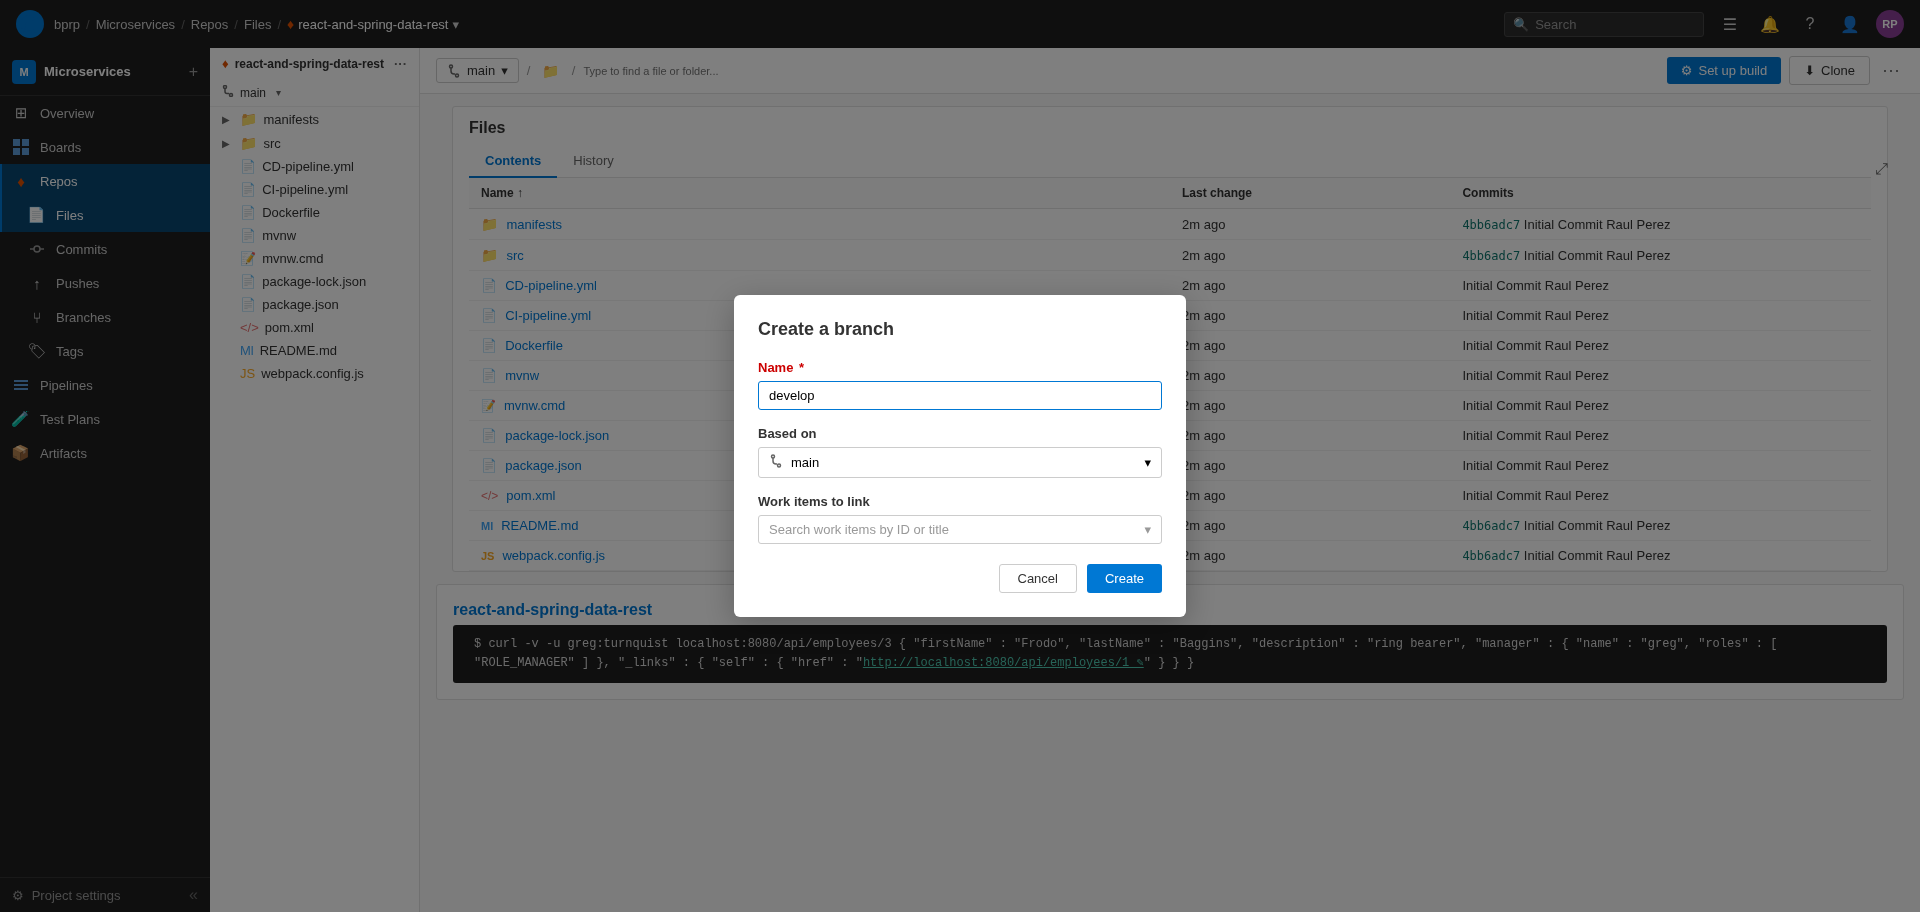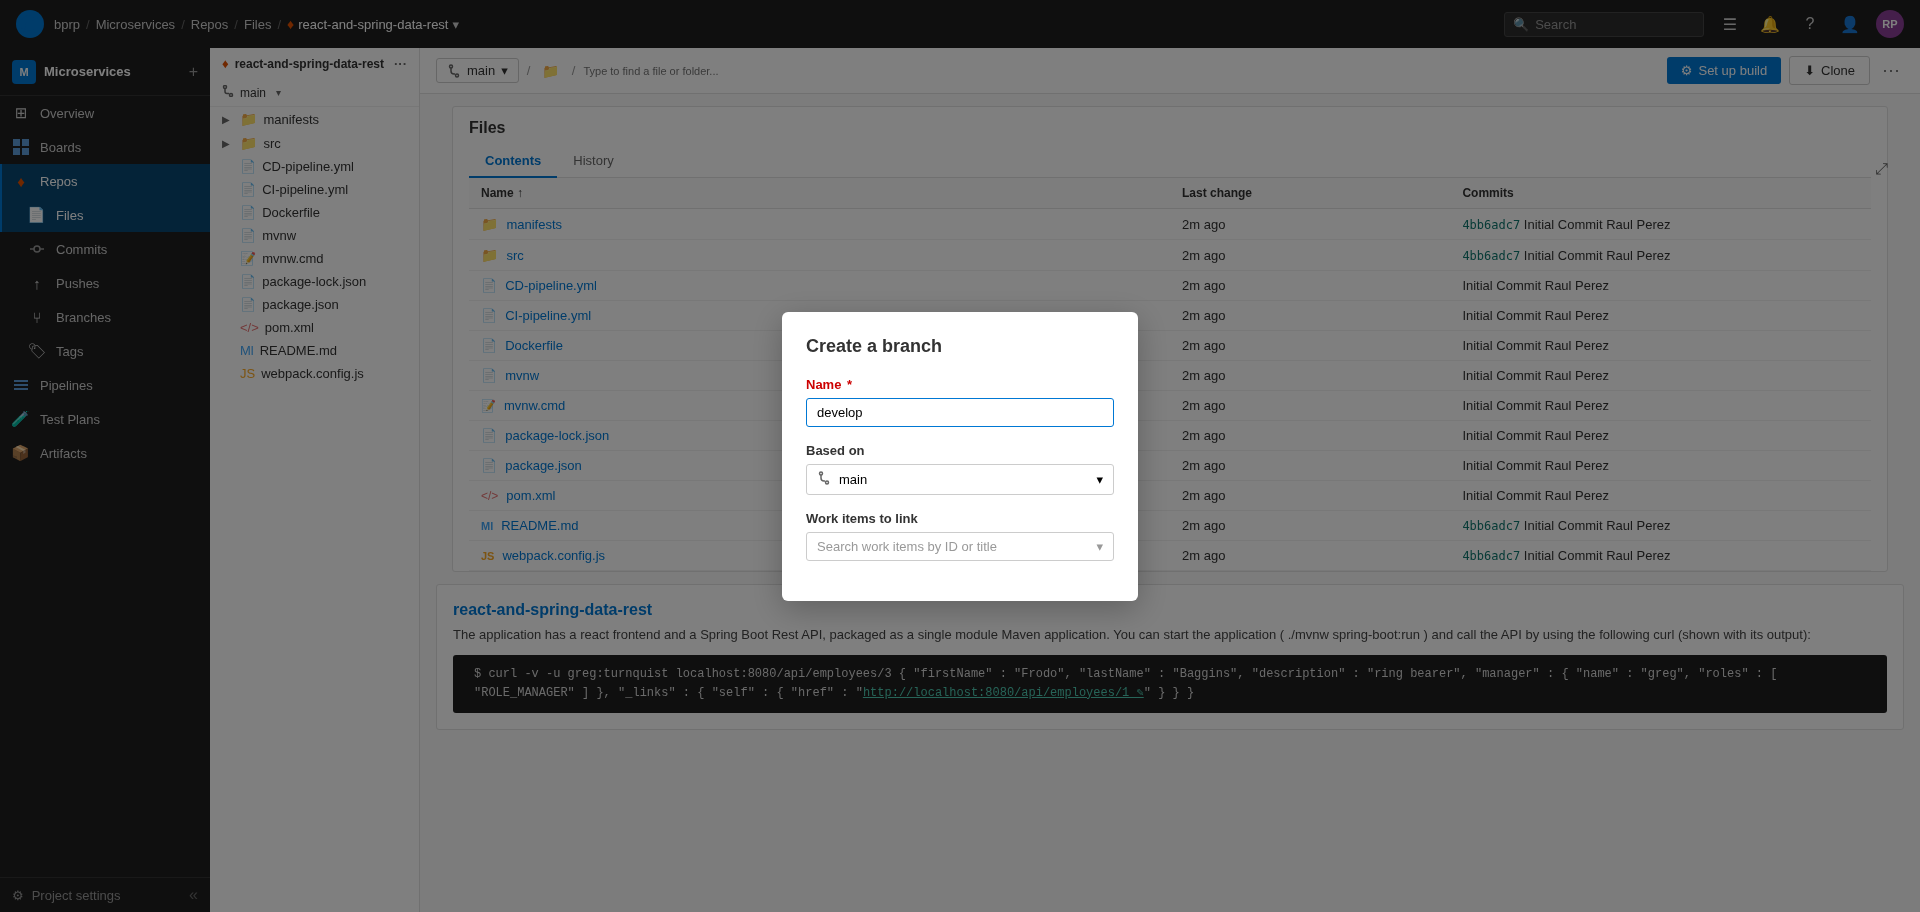--- a/index.html
+++ b/index.html
@@ -402,21 +402,21 @@
       background: rgba(0,0,0,0.5);
       z-index: 1000;
       display: flex;
       align-items: center;
       justify-content: center;
     }
     .modal {
       background: #fff;
       border-radius: 6px;
       padding: 24px;
-      width: 356px;
+      width: 452px;
       box-shadow: 0 8px 32px rgba(0,0,0,0.25);
     }
     .modal-title {
       font-size: 18px;
       font-weight: 600;
       color: #333;
       margin-bottom: 20px;
     }
     .modal-field {
       margin-bottom: 16px;
@@ -867,21 +867,20 @@
     <td><a class="commit-hash">4bb6adc7</a> Initial Commit Raul Perez</td>
   </tr>
               </tbody>
           </table>
         </div>
         <span class="expand-icon" style="position:absolute;top:54px;right:16px;">⤢</span>
       </div>
 
       <div class="readme-section">
         <div class="readme-subtitle">react-and-spring-data-rest</div>
-        <div class="readme-desc">The application has a react frontend and a Spring Boot Rest API, packaged as a single module Maven application. You can start the application ( ./mvnw spring-boot:run ) and call the API by using the following curl (shown with its output):</div>
         <div class="code-block">
           <div>$ curl -v -u greg:turnquist localhost:8080/api/employees/3 { "firstName" : "Frodo", "lastName" : "Baggins", "description" : "ring bearer", "manager" : { "name" : "greg", "roles" : [</div>
           <div>
             "ROLE_MANAGER" ] }, "_links" : { "self" : { "href" : "<span class="code-link">http://localhost:8080/api/employees/1 ✎</span>" } } }
           </div>
         </div>
       </div>
     </div>
   </div>
 </div>
@@ -916,14 +915,18 @@
     </div>
 
     <div class="modal-field">
       <div class="modal-label">Work items to link</div>
       <div class="modal-search">
         <span>Search work items by ID or title</span>
         <span>▾</span>
       </div>
     </div>
 
+    <div class="modal-footer">
+      <button class="btn-cancel">Cancel</button>
+      <button class="btn-create">Create</button>
+    </div>
   </div>
 </div>
 
 </body></html>

